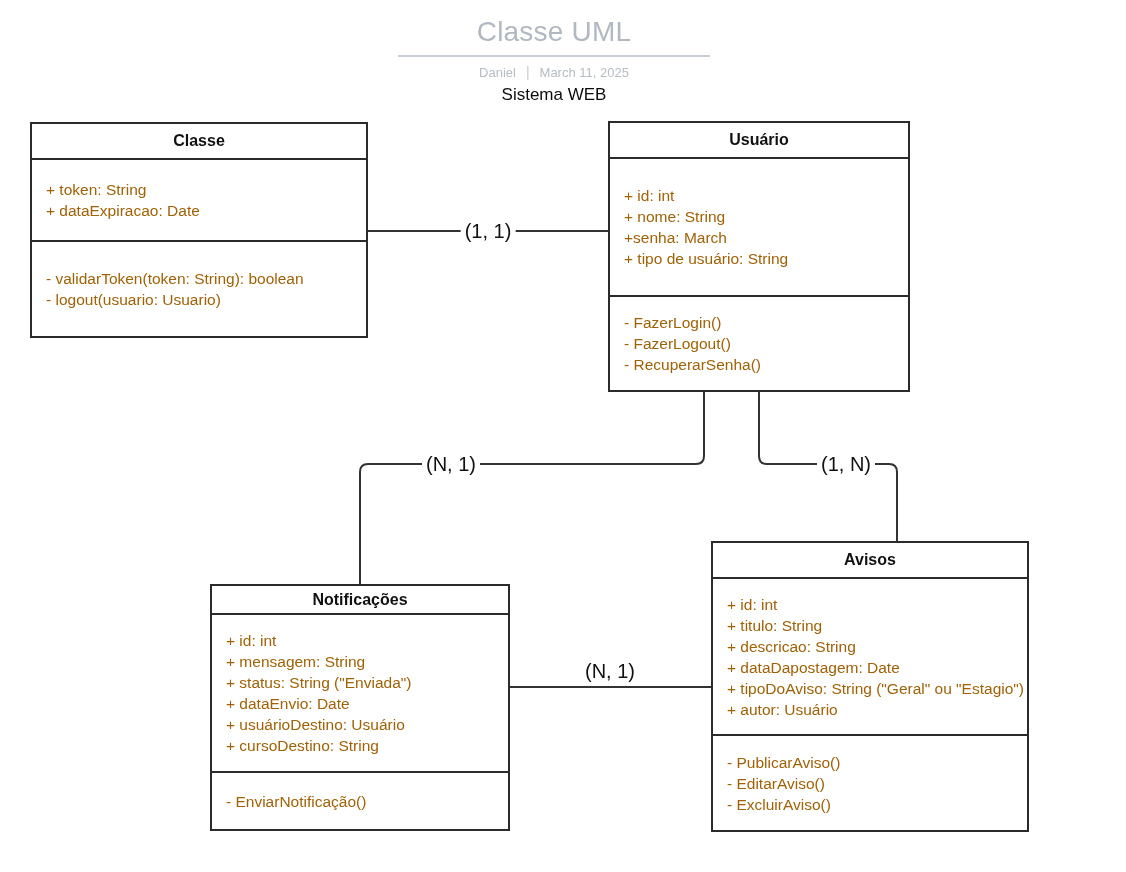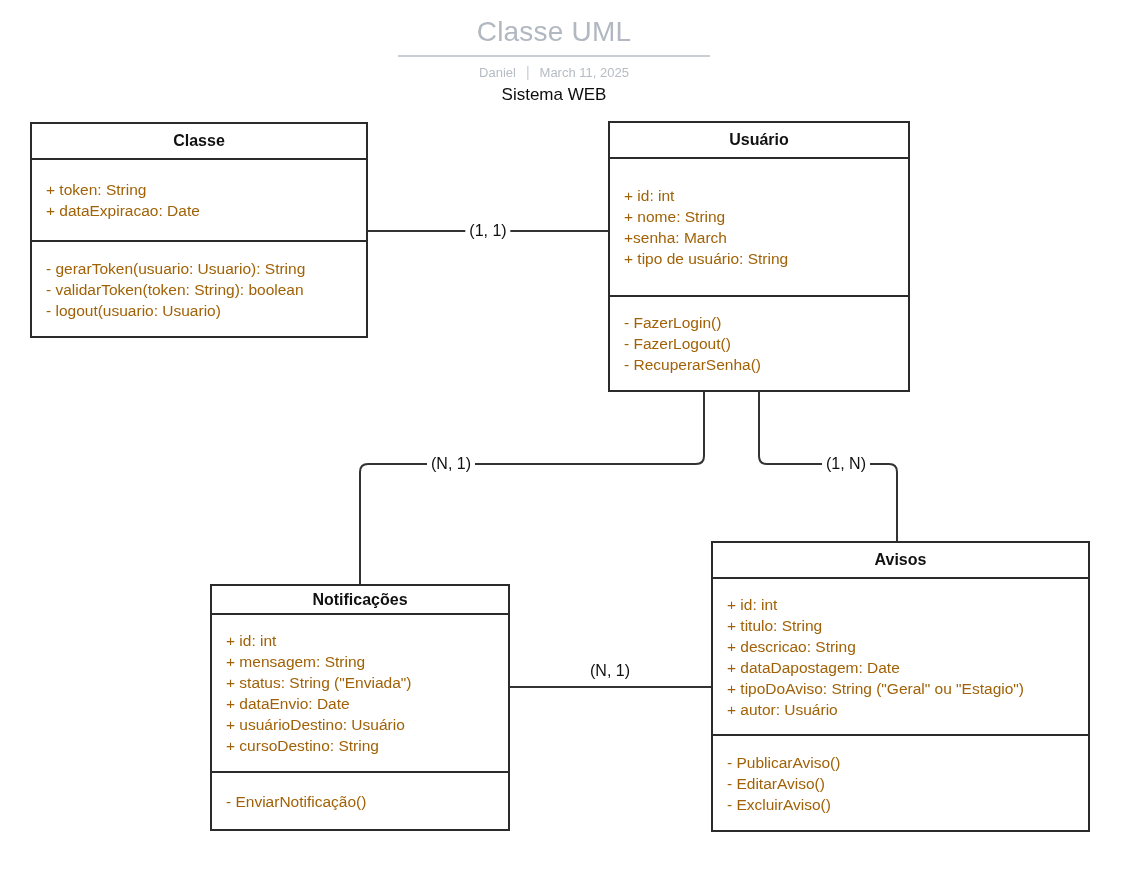--- a/index.html
+++ b/index.html
@@ -62,21 +62,21 @@
   svg.connectors path {
     fill: none;
     stroke: #333333;
     stroke-width: 2;
   }
   .card-label {
     position: absolute;
     transform: translate(-50%, -50%);
     background: #ffffff;
     padding: 0 4px;
-    font-size: 16px;
+    font-size: 20px;
     color: #111111;
     white-space: nowrap;
   }
 
   
   .uml-class {
     position: absolute;
     border: 2px solid #2b2b2b;
     background: #ffffff;
     display: flex;
@@ -128,21 +128,20 @@
     <div class="doc-subtitle">Sistema WEB</div>
   </div>
 
   <div class="uml-class" style="left:30px; top:122px; width:338px; height:216px;">
     <div class="uml-title" style="height:36px;">Classe</div>
     <div class="uml-compartment uml-attrs" style="height:82px;">
       <div class="member-row">+ token: String</div>
       <div class="member-row">+ dataExpiracao: Date</div>
     </div>
     <div class="uml-compartment uml-methods">
-      <div class="member-row">- gerarToken(usuario: Usuario): String</div>
       <div class="member-row">- validarToken(token: String): boolean</div>
       <div class="member-row">- logout(usuario: Usuario)</div>
     </div>
   </div>
 
   <div class="uml-class" style="left:608px; top:121px; width:302px; height:271px;">
     <div class="uml-title" style="height:36px;">Usuário</div>
     <div class="uml-compartment uml-attrs" style="height:138px;">
       <div class="member-row">+ id: int</div>
       <div class="member-row">+ nome: String</div>
@@ -164,21 +163,21 @@
       <div class="member-row">+ status: String ("Enviada")</div>
       <div class="member-row">+ dataEnvio: Date</div>
       <div class="member-row">+ usuárioDestino: Usuário</div>
       <div class="member-row">+ cursoDestino: String</div>
     </div>
     <div class="uml-compartment uml-methods">
       <div class="member-row">- EnviarNotificação()</div>
     </div>
   </div>
 
-  <div class="uml-class" style="left:711px; top:541px; width:379px; height:291px;">
+  <div class="uml-class" style="left:711px; top:541px; width:318px; height:291px;">
     <div class="uml-title" style="height:36px;">Avisos</div>
     <div class="uml-compartment uml-attrs" style="height:157px;">
       <div class="member-row">+ id: int</div>
       <div class="member-row">+ titulo: String</div>
       <div class="member-row">+ descricao: String</div>
       <div class="member-row">+ dataDapostagem: Date</div>
       <div class="member-row">+ tipoDoAviso: String ("Geral" ou "Estagio")</div>
       <div class="member-row">+ autor: Usuário</div>
     </div>
     <div class="uml-compartment uml-methods">

